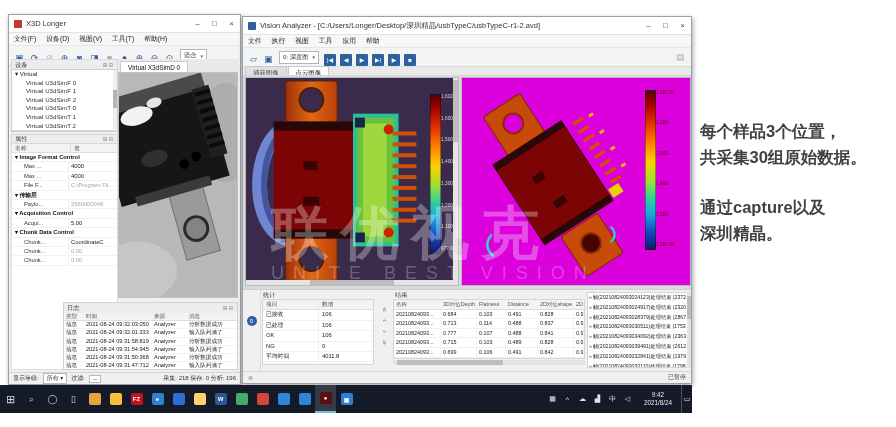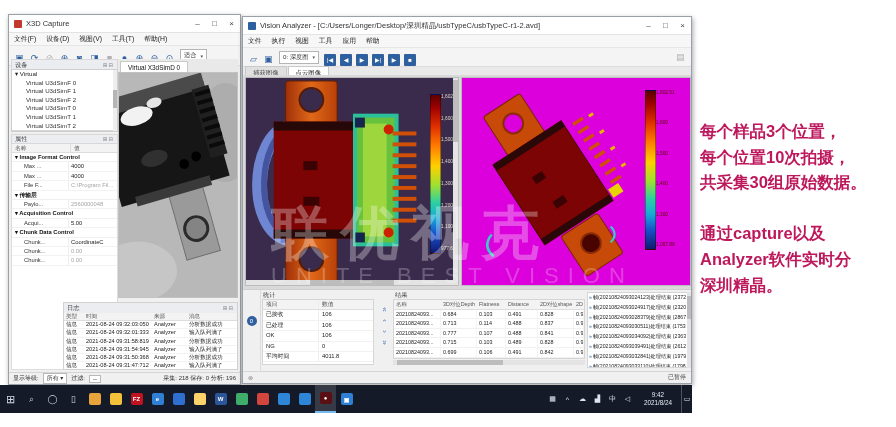--- a/index.html
+++ b/index.html
@@ -68,21 +68,21 @@
   #cbw-left{position:absolute;left:184px;top:16px;}
   #cbw-left .cb-labels{left:11px;color:#ddd6c6;}
   #cbw-right{position:absolute;left:183px;top:12px;}
   #cbw-right .cb-labels{left:11px;color:#5e0b04;}
   .hscroll{position:absolute;left:0;bottom:0;height:5px;right:0;background:#e4e4e4;}
   .hscroll i{display:block;height:5px;width:40%;background:#bdbdbd;}
   .vscroll{position:absolute;top:0;right:0;width:5px;bottom:0;background:#e4e4e4;}
   .vscroll i{display:block;width:5px;height:30%;background:#bdbdbd;}
   .watermark{position:absolute;left:28px;top:128px;width:430px;z-index:6;pointer-events:none;overflow:hidden;}
   .wm-cjk{font-size:58px;line-height:60px;font-weight:bold;letter-spacing:12px;color:rgba(255,255,255,.30);white-space:nowrap;}
-  .wm-latin{font-size:22px;letter-spacing:9px;color:rgba(255,255,255,.24);white-space:nowrap;margin-top:0;}
+  .wm-latin{font-size:18px;letter-spacing:9px;color:rgba(255,255,255,.24);white-space:nowrap;margin-top:0;}
   #an-bottom{position:absolute;left:0;top:272px;width:450px;height:82px;background:#f0f0f0;border-top:1px solid #cfcfcf;}
   #an-strip{position:absolute;left:0;top:0;width:17px;height:82px;border-right:1px solid #ddd;text-align:center;}
   .strip-circle{display:inline-block;width:10px;height:10px;margin-top:26px;border-radius:50%;background:#2e5f9e;color:#fff;font-size:6px;line-height:10px;}
   .panel-label{position:absolute;font-size:6.2px;color:#444;top:1px;}
   #an-stats{position:absolute;left:19px;top:9px;width:112px;height:66px;background:#fff;border:1px solid #d5d5d5;font-size:5.8px;overflow:hidden;box-sizing:border-box;}
   .srow{display:flex;line-height:9.4px;border-bottom:1px solid #f1f1f1;}
   .shead{background:#f3f3f3;color:#555;border-bottom:1px solid #ddd;}
   .sc0{width:52px;padding-left:3px;border-right:1px solid #eee;}
   .sc1{flex:1;padding-left:3px;}
   #an-nav{position:absolute;left:133px;top:14px;width:16px;text-align:center;}
@@ -93,21 +93,21 @@
   .rc{overflow:hidden;padding-left:2px;border-right:1px solid #f4f4f4;}
   .rc0{width:44px;}.rc1{width:33px;}.rc2{width:26px;}.rc3{width:29px;}.rc4{width:33px;}.rc5{flex:1;}
   #an-res-scroll{position:absolute;left:150px;top:70px;width:192px;height:5px;background:#e4e4e4;}
   #an-res-scroll i{display:block;height:5px;width:55%;background:#bdbdbd;}
   #an-flog{position:absolute;left:344px;top:2px;width:102px;height:76px;background:#fff;border:1px solid #d5d5d5;overflow:hidden;box-sizing:border-box;font-size:5.2px;}
   .flrow{display:flex;line-height:8.8px;white-space:nowrap;overflow:hidden;border-bottom:1px solid #fafafa;}
   .flarrow{color:#2e5f9e;padding:0 1px;}
   .fltext{color:#222;}
   #an-status{position:absolute;left:0;bottom:0;width:100%;height:12px;background:#f0f0f0;border-top:1px solid #d5d5d5;display:flex;align-items:center;font-size:6px;color:#444;padding:0 5px;box-sizing:border-box;}
   
-  .annotation{position:absolute;left:700px;top:119px;width:194px;color:#be185d;font-size:16.5px;line-height:1.56;font-weight:600;}
+  .annotation{position:absolute;left:700px;top:119px;width:194px;color:#404040;font-size:16.5px;line-height:1.56;font-weight:600;}
   .ann-block + .ann-block{margin-top:25px;}
   
   .taskbar{position:absolute;left:0;top:385px;width:692px;height:28px;background:#151a28;display:flex;align-items:stretch;z-index:10;}
   #tb-left{display:flex;align-items:stretch;}
   .tb-cell{width:21px;display:flex;align-items:center;justify-content:center;}
   .tb-cell.active{background:rgba(255,255,255,.14);border-bottom:2px solid #76b9ed;box-sizing:border-box;}
   .tb-glyph{color:#cfd6e4;font-size:9px;}
   .tb-app{width:12px;height:12px;border-radius:2px;display:flex;align-items:center;justify-content:center;color:#fff;font-size:6px;font-weight:bold;}
   #tb-right{margin-left:auto;display:flex;align-items:center;}
   .tray-cell{width:15px;text-align:center;color:#dfe5ee;font-size:7px;}
@@ -115,21 +115,21 @@
   .tb-notif{width:10px;height:100%;border-left:1px solid rgba(255,255,255,.25);display:flex;align-items:center;justify-content:center;color:#dfe5ee;font-size:7px;}
 </style>
 </head>
 <body>
 
 <div class="canvas">
 
   <div class="window" id="cap-win">
     <div class="titlebar">
       <span class="app-ico" style="background:#c0392b"></span>
-      <span class="t-title">X3D Capture</span>
+      <span class="t-title">X3D Longer</span>
       <span class="win-ctrl">–</span>
       <span class="win-ctrl">□</span>
       <span class="win-ctrl close">×</span>
     </div>
     <div class="menubar" id="cap-menubar">
         <span class="menu-item">文件(F)</span>
         <span class="menu-item">设备(D)</span>
         <span class="menu-item">视图(V)</span>
         <span class="menu-item">工具(T)</span>
         <span class="menu-item">帮助(H)</span>
@@ -587,26 +587,24 @@
 
     <div id="an-status">
       <span style="color:#888">⊗</span>
       <span style="margin-left:auto">已暂停</span>
     </div>
   </div>
 
   <div class="annotation">
     <div class="ann-block" id="ann1">
         <div class="ann-line">每个样品3个位置，</div>
-        <div class="ann-line">每个位置10次拍摄，</div>
         <div class="ann-line">共采集30组原始数据。</div>
       </div>
     <div class="ann-block" id="ann2">
         <div class="ann-line">通过capture以及</div>
-        <div class="ann-line">Analyzer软件实时分</div>
         <div class="ann-line">深圳精晶。</div>
       </div>
   </div>
 
   <div class="taskbar">
     <div id="tb-left">
       <div class="tb-cell">
         <span class="tb-glyph" style="font-size:11px">⊞</span>
       </div>
     <div class="tb-cell">

